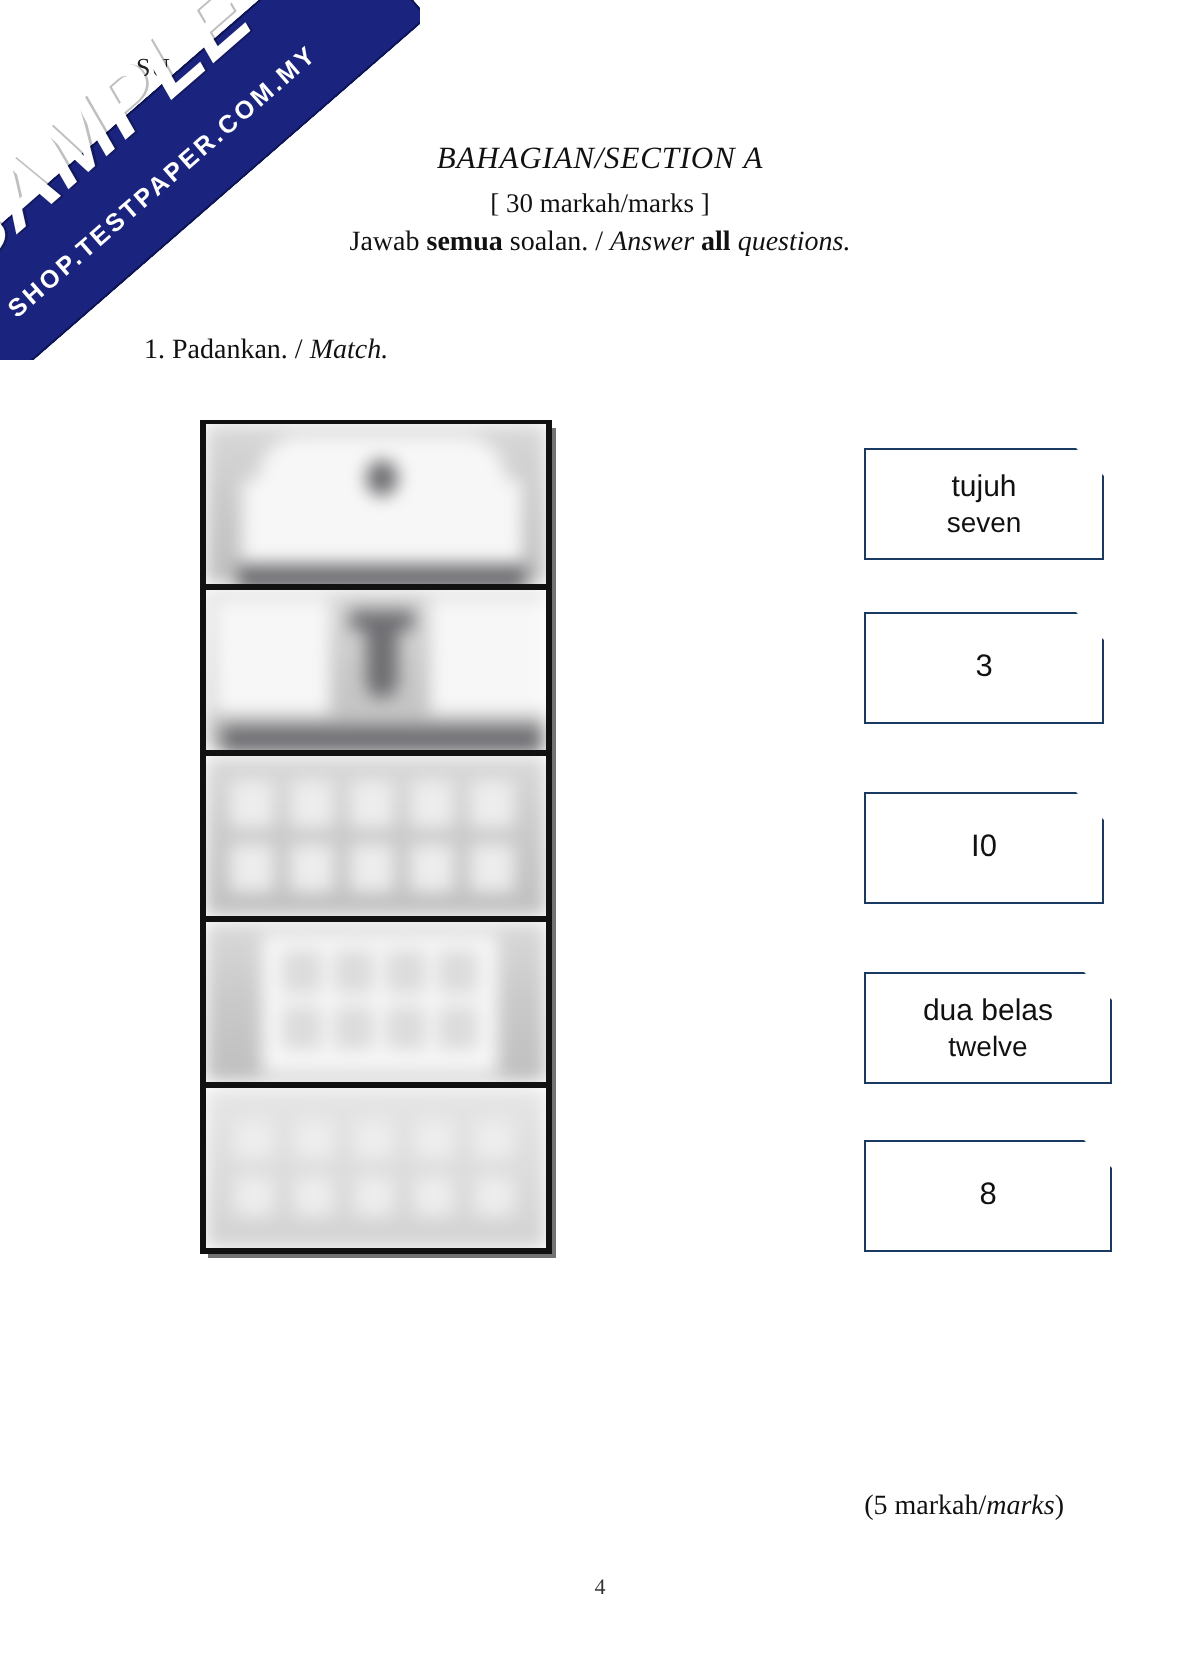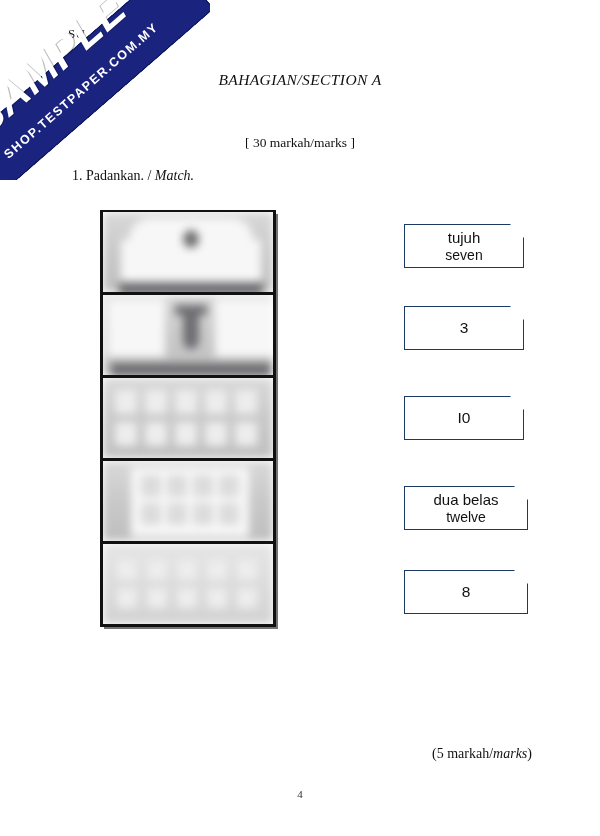--- a/index.html
+++ b/index.html
@@ -89,21 +89,20 @@
     font-size: 15.5px;
     letter-spacing: .4px;
   }
   .sec-marks {
     position: absolute;
     top: 94px;
     left: 0;
     width: 600px;
     text-align: center;
     font-size: 13.5px;
-    margin-top: 41px;
   }
   .sec-instr {
     position: absolute;
     top: 114px;
     left: 0;
     width: 600px;
     text-align: center;
     font-size: 14px;
   }
   .sec-instr b { font-weight: bold; font-style: normal; }
@@ -159,33 +158,34 @@
   .ph-grid-cell {
     position: absolute;
     background: #ededed;
     border-radius: 2px;
   }
 
   
   .card {
     position: absolute;
     width: 120px;
-    height: 44px;
+    height: 56px;
     background: #ffffff;
     border: 1.6px solid #1b3a63;
     box-sizing: border-box;
     font-family: "Liberation Sans", sans-serif;
     color: #111;
     
     clip-path: polygon(0 0, calc(100% - 14px) 0, 100% 14px, 100% 100%, 0 100%);
     display: flex;
     flex-direction: column;
     align-items: center;
     justify-content: center;
     line-height: 1.18;
+    margin-left: 28px;
   }
   .card .bm  { font-size: 15px; }
   .card .en  { font-size: 14px; }
   .card .num { font-size: 15.5px; }
   .card.wide { width: 124px; }
 
   
   .card::after {
     content: "";
     position: absolute;
@@ -225,20 +225,23 @@
 
   <div class="ribbon-wrap">
     <div class="ribbon">
       <div class="big">SAMPLE</div>
       <div class="small">SHOP.TESTPAPER.COM.MY</div>
     </div>
   </div>
 
   <div class="sec-title">BAHAGIAN/SECTION A</div>
   <div class="sec-marks">[ 30 markah/marks ]</div>
+  <div class="sec-instr">
+    <span>Jawab </span><b>semua</b><span> soalan. / </span><i>Answer </i><i><b>all</b></i><i> questions.</i>
+  </div>
 
   <div class="q-line">
     <span>1.</span>
     <span>Padankan. / </span><i>Match.</i>
   </div>
 
   <div class="pic-col">
 
     <div class="pic-row">
 

